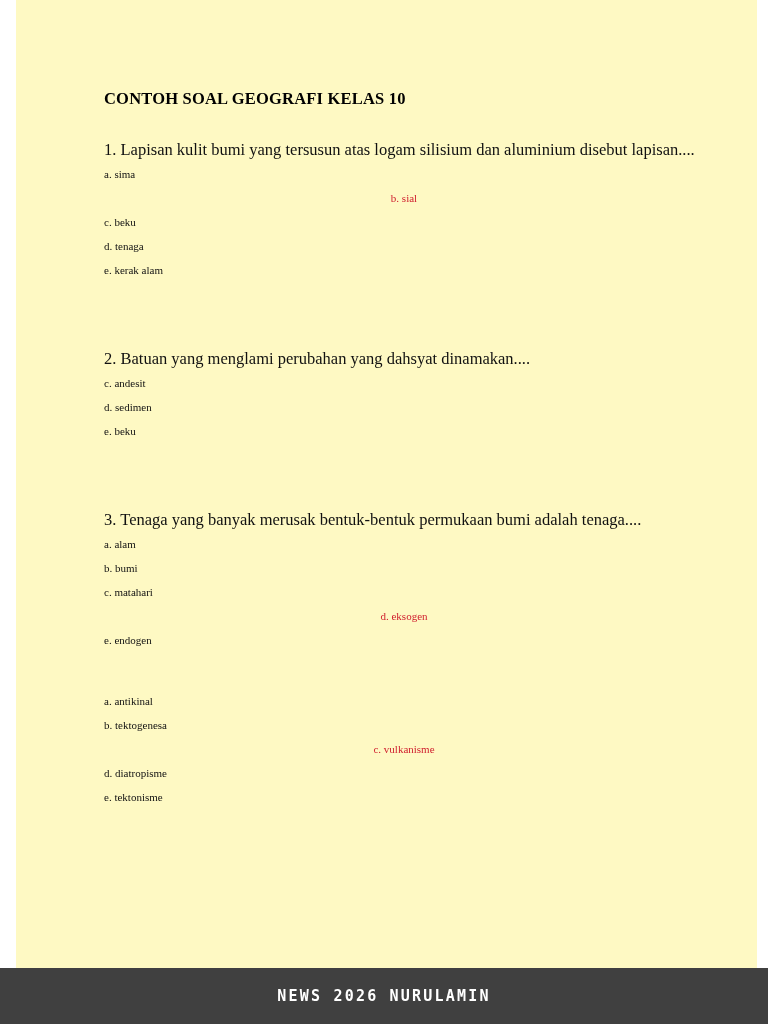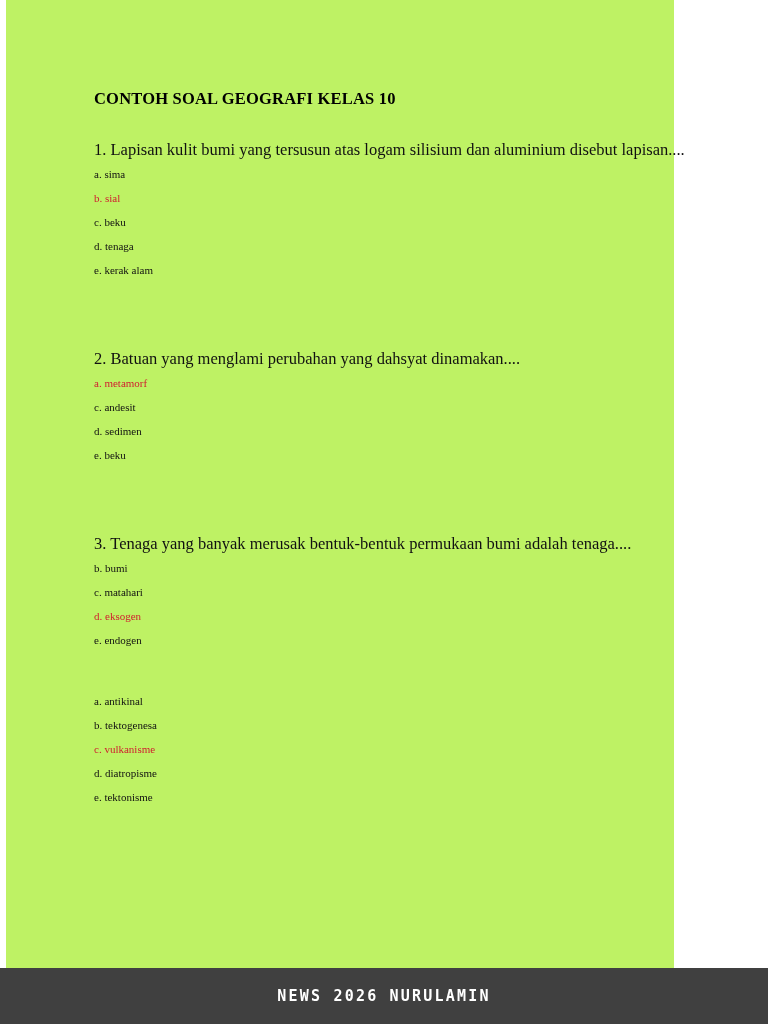--- a/index.html
+++ b/index.html
@@ -14,24 +14,24 @@
     font-family: "Liberation Serif", "DejaVu Serif", serif;
     position: relative;
     overflow: hidden;
     -webkit-font-smoothing: antialiased;
   }
 
   
   .page {
     position: absolute;
     top: 0;
-    left: 6px;
-    width: 668px;
+    left: 16px;
+    width: 741px;
     height: 968px;
-    background: #bef264;
+    background: #fef9c3;
     box-sizing: border-box;
   }
 
   .doc-body {
     position: absolute;
     left: 88px;
     top: 88px;
     width: 600px;
   }
 
@@ -72,20 +72,21 @@
     padding: 0;
   }
   .option-item {
     font-size: 11px;
     line-height: 24px;
     color: #111111;
     white-space: nowrap;
   }
   .option-item.answer {
     color: #d0202f;
+    text-align: center;
   }
 
   
   .footer-bar {
     position: absolute;
     left: 0;
     bottom: 0;
     width: 768px;
     height: 56px;
     background: #404040;
@@ -117,29 +118,29 @@
             <li class="option-item">a. sima</li>
             <li class="option-item answer">b. sial</li>
             <li class="option-item">c. beku</li>
             <li class="option-item">d. tenaga</li>
             <li class="option-item">e. kerak alam</li>
           </ul>
         </div>
         <div class="question-block">
           <p class="question-stem">2. Batuan yang menglami perubahan yang dahsyat dinamakan....</p>
           <ul class="option-list">
-            <li class="option-item answer">a. metamorf</li>
             <li class="option-item">c. andesit</li>
             <li class="option-item">d. sedimen</li>
             <li class="option-item">e. beku</li>
           </ul>
         </div>
         <div class="question-block tight">
           <p class="question-stem">3. Tenaga yang banyak merusak bentuk-bentuk permukaan bumi adalah tenaga....</p>
           <ul class="option-list">
+            <li class="option-item">a. alam</li>
             <li class="option-item">b. bumi</li>
             <li class="option-item">c. matahari</li>
             <li class="option-item answer">d. eksogen</li>
             <li class="option-item">e. endogen</li>
           </ul>
         </div>
         <div class="question-block">
           <ul class="option-list">
             <li class="option-item">a. antikinal</li>
             <li class="option-item">b. tektogenesa</li>

